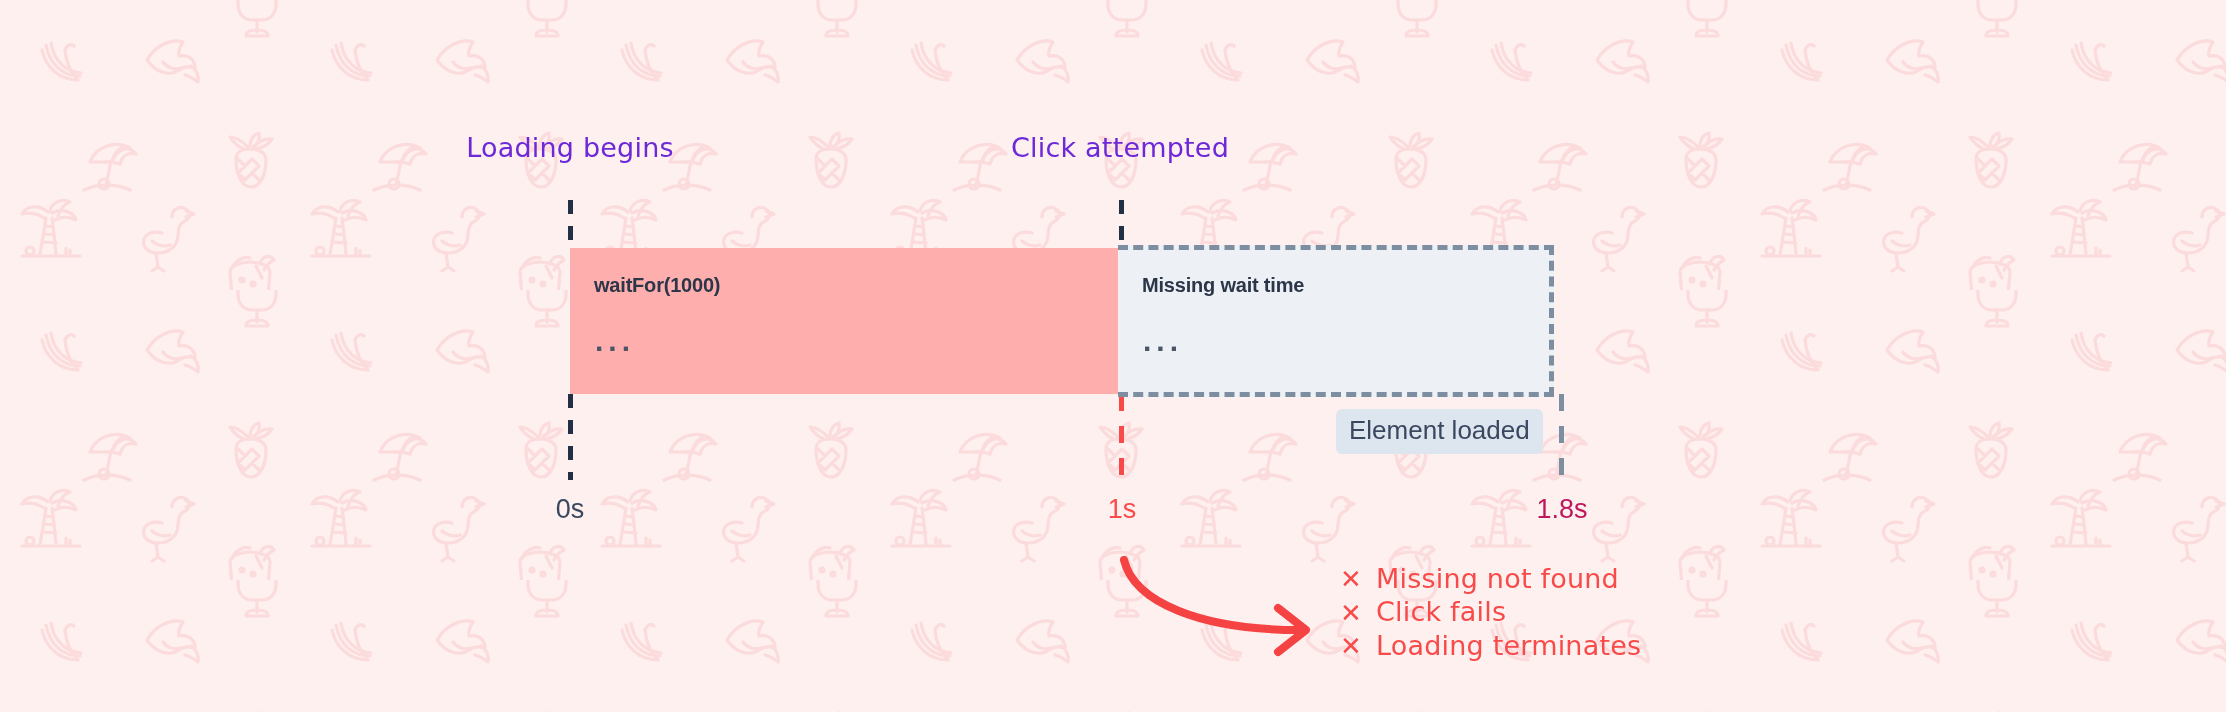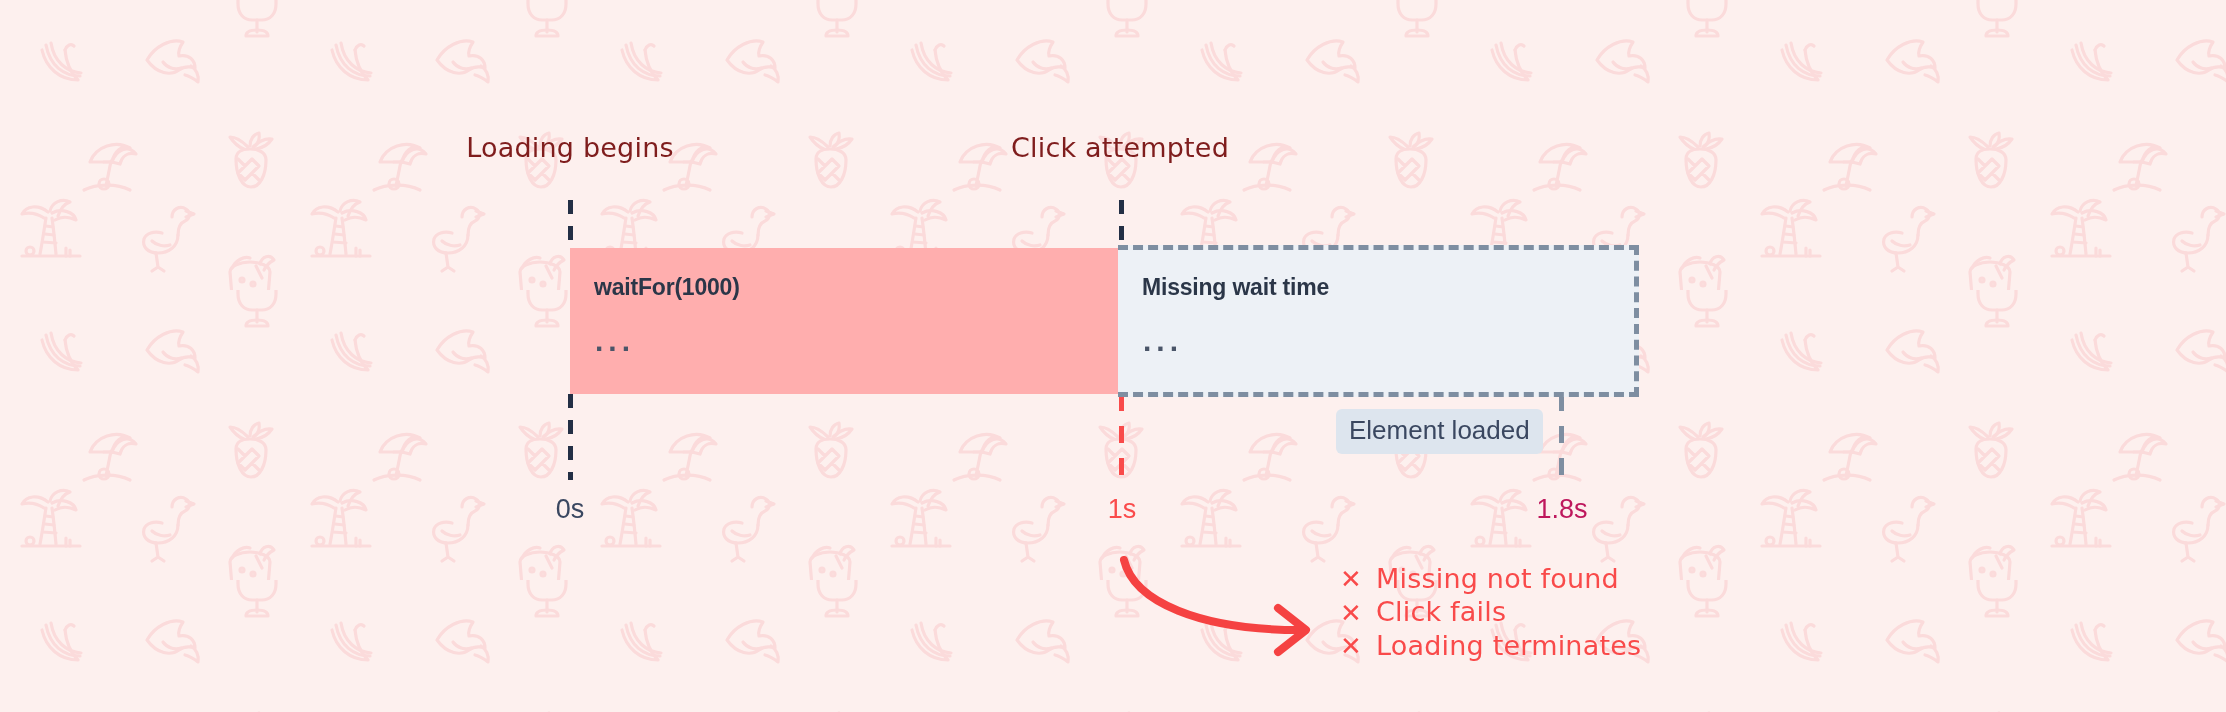--- a/index.html
+++ b/index.html
@@ -19,21 +19,21 @@
   
   #bg-pattern {
     position: absolute;
     inset: 0;
     z-index: 0;
     pointer-events: none;
   }
   .milestone-label {
     position: absolute;
     font-size: 27px;
-    color: #7f1d1d;
+    color: #6d28d9;
     white-space: nowrap;
     transform: translateX(-50%);
     font-family: "DejaVu Sans", sans-serif;
     letter-spacing: 0.2px;
   }
 
   
   .vline {
     position: absolute;
     width: 5px;
@@ -61,21 +61,21 @@
   }
   .block-missing {
     background: #EDF1F6;
     border: 5px dashed #7E8EA1;
     border-left: none;
   }
   .block-title {
     position: absolute;
     left: 24px;
     top: 26px;
-    font-size: 23px;
+    font-size: 20px;
     font-weight: bold;
     color: #2B3648;
     letter-spacing: -0.2px;
     white-space: nowrap;
   }
   .block-dots {
     position: absolute;
     left: 25px;
     top: 78px;
     font-size: 30px;
@@ -235,21 +235,21 @@
   <div class="vline vline-dark" style="left:1119px; top:200px; height:50px;"></div>
   <div class="vline vline-red" style="left:1119px; top:394px; height:88px;"></div>
 
   <div class="vline vline-gray" style="left:1559px; top:394px; height:88px;"></div>
 
   <div class="block block-wait" style="left:570px; top:248px; width:548px; height:146px;">
     <div class="block-title">waitFor(1000)</div>
     <div class="block-dots">...</div>
   </div>
 
-  <div class="block block-missing" style="left:1118px; top:245px; width:521px; height:152px;">
+  <div class="block block-missing" style="left:1118px; top:245px; width:436px; height:152px;">
     <div class="block-title" style="left:24px; top:24px;">Missing wait time</div>
     <div class="block-dots" style="left:25px; top:76px;">...</div>
   </div>
 
   <div class="badge" style="left:1336px; top:409px;border-radius:6px;">Element loaded</div>
 
   <div class="tick-label tick-dark" style="left:570px; top:494px;">0s</div>
   <div class="tick-label tick-red" style="left:1122px; top:494px;">1s</div>
   <div class="tick-label tick-gray" style="left:1562px; top:494px;">1.8s</div>
 

